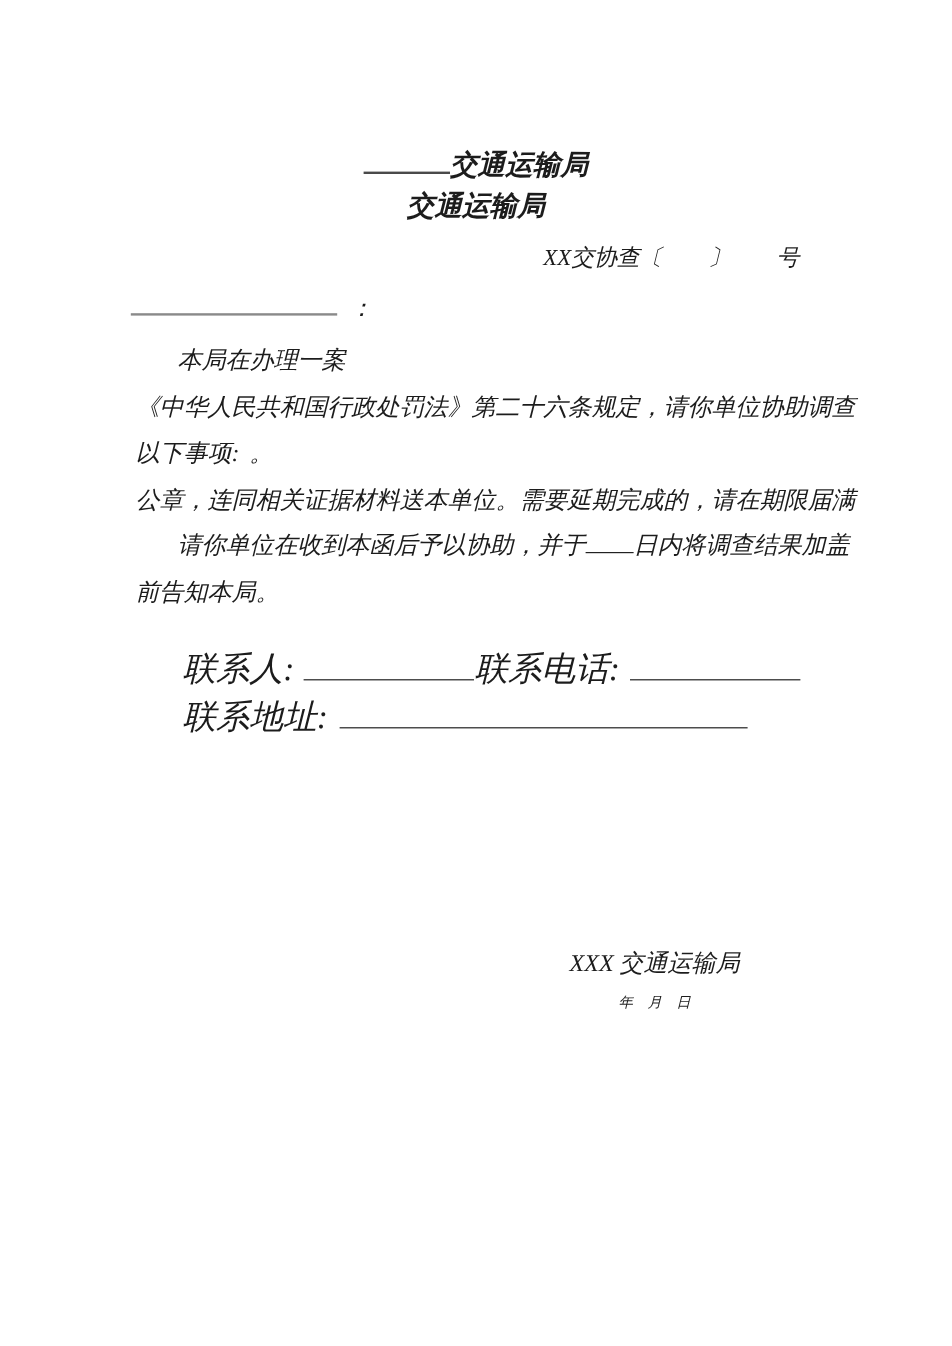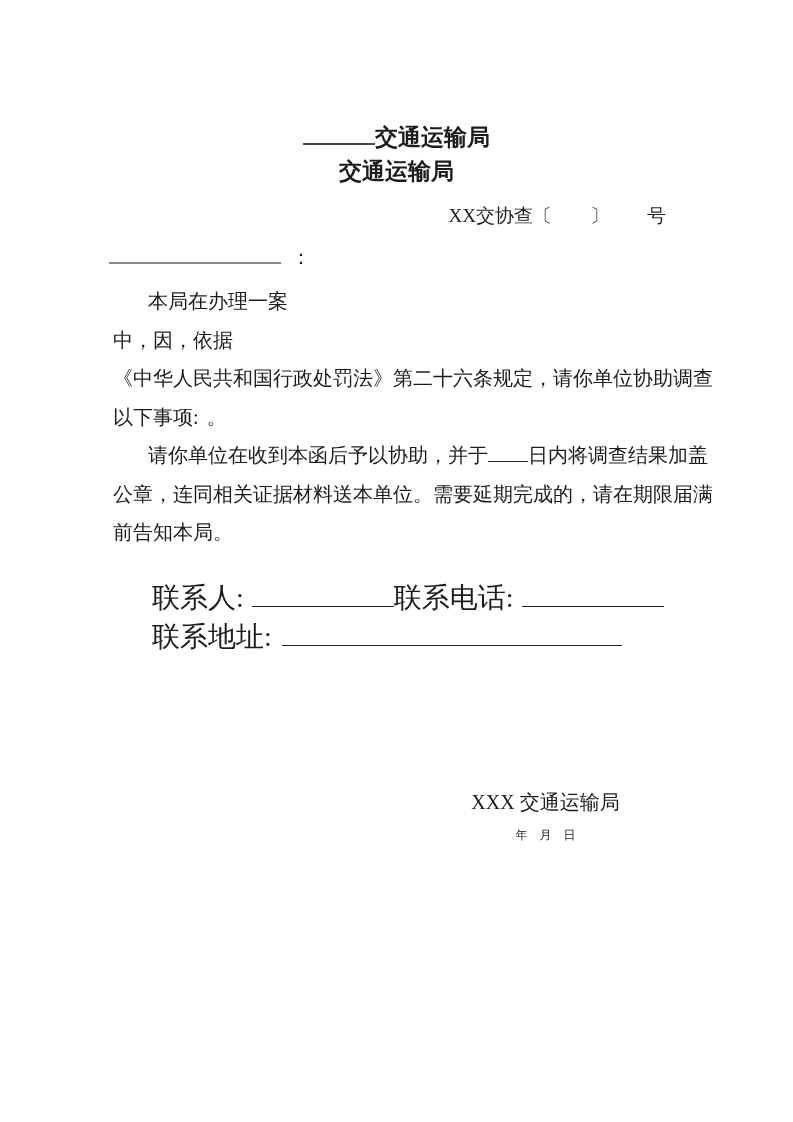--- a/index.html
+++ b/index.html
@@ -1,15 +1,15 @@
 <!DOCTYPE html>
 <html><head>
 <meta charset="utf-8">
 <style>
-  * { margin:0; padding:0; box-sizing:border-box; }
+  * { margin:0; padding:0; box-sizing:border-box;font-style:italic; }
   html, body { background:#ffffff; }
   .page {
     position:relative;
     width:793px; height:1122px;
     margin:0 auto;
     background:#ffffff;
     color:#1c1c1c;
     font-family:"Liberation Serif","DejaVu Serif",serif;
     padding:120px 113px 0 113px;
     overflow:hidden;
@@ -112,34 +112,31 @@
 
   <div class="addressee">
     <span class="addressee-blank"></span><span class="colon">：</span>
   </div>
 
   <div class="body-block">
     <div class="line indent">
       <span>本局在办理</span><span class="fill"></span><span>一案</span>
     </div>
     <div class="line">
-      <span>中，因</span><span class="fill"></span><span>，依据</span>
-    </div>
-    <div class="line">
       <span>《中华人民共和国行政处罚法》第二十六条规定，请你单位协助调查</span>
     </div>
     <div class="line pad-right">
       <span>以下事项:</span><span class="fill gap-left"></span><span>。</span>
     </div>
 
+    <div class="line">
+      <span>公章，连同相关证据材料送本单位。需要延期完成的，请在期限届满</span>
+    </div>
     <div class="line indent">
       <span>请你单位在收到本函后予以协助，并于</span><span class="u days"></span><span>日内将调查结果加盖</span>
-    </div>
-    <div class="line">
-      <span>公章，连同相关证据材料送本单位。需要延期完成的，请在期限届满</span>
     </div>
     <div class="line">
       <span>前告知本局。</span>
     </div>
   </div>
 
   <div class="contacts">
     <div class="contact-line">
       <span>联系人:</span><span class="u person"></span><span>联系电话:</span><span class="u phone"></span>
     </div>

